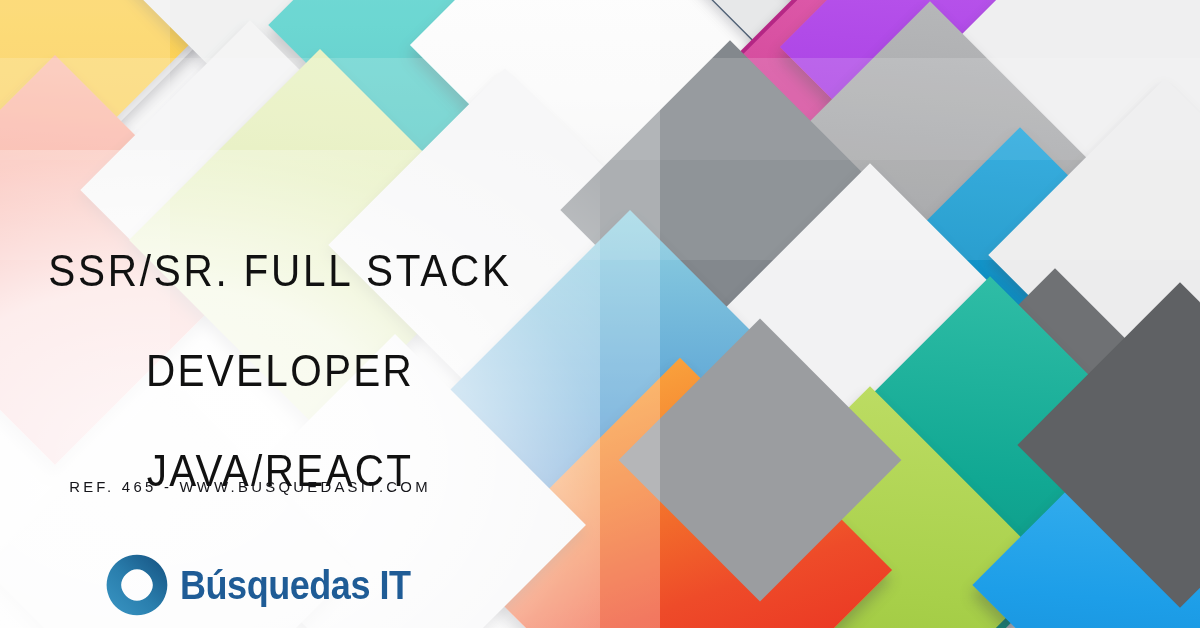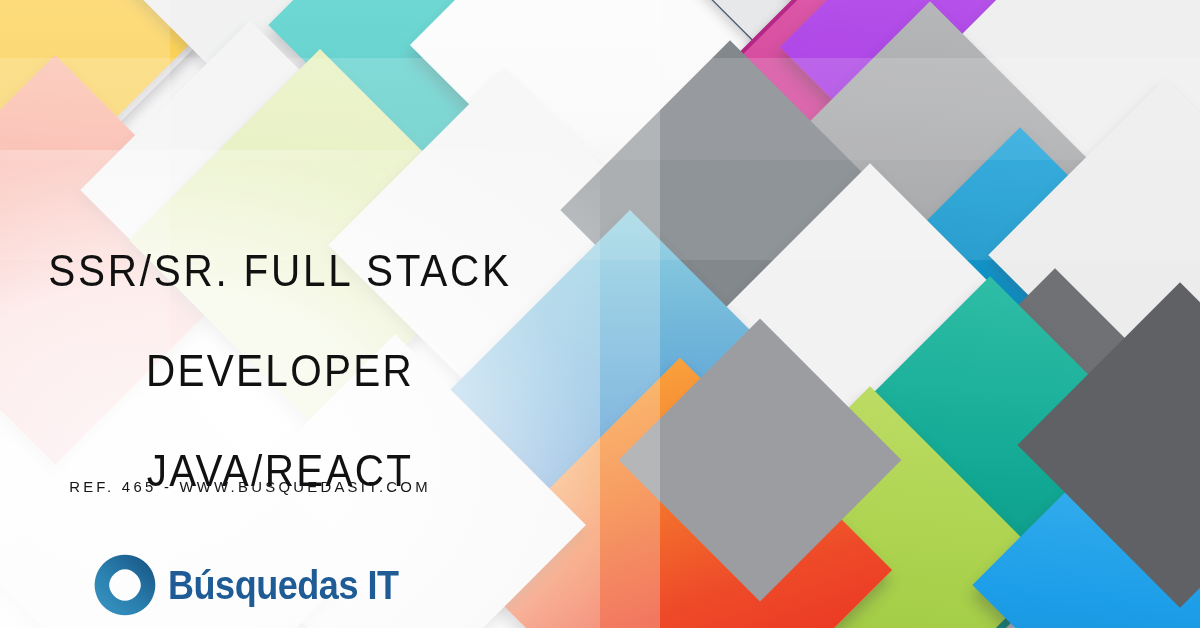--- a/index.html
+++ b/index.html
@@ -90,21 +90,21 @@
     font-weight:400;
     font-size:15.5px;
     letter-spacing:3.4px;
     text-transform:uppercase;
     transform:scaleX(.96);
     transform-origin:center center;
   }
 
   .logo{
     position:absolute;
-    left:92px;
+    left:104px;
     top:552px;
     display:flex;
     align-items:center;
     gap:10px;
     justify-content:flex-end;
   }
   .logo-mark{width:66px;height:66px;display:block;flex:0 0 auto;}
   .logo-word{
     color:#1f5c96;
     font-family:"Liberation Sans", sans-serif;

